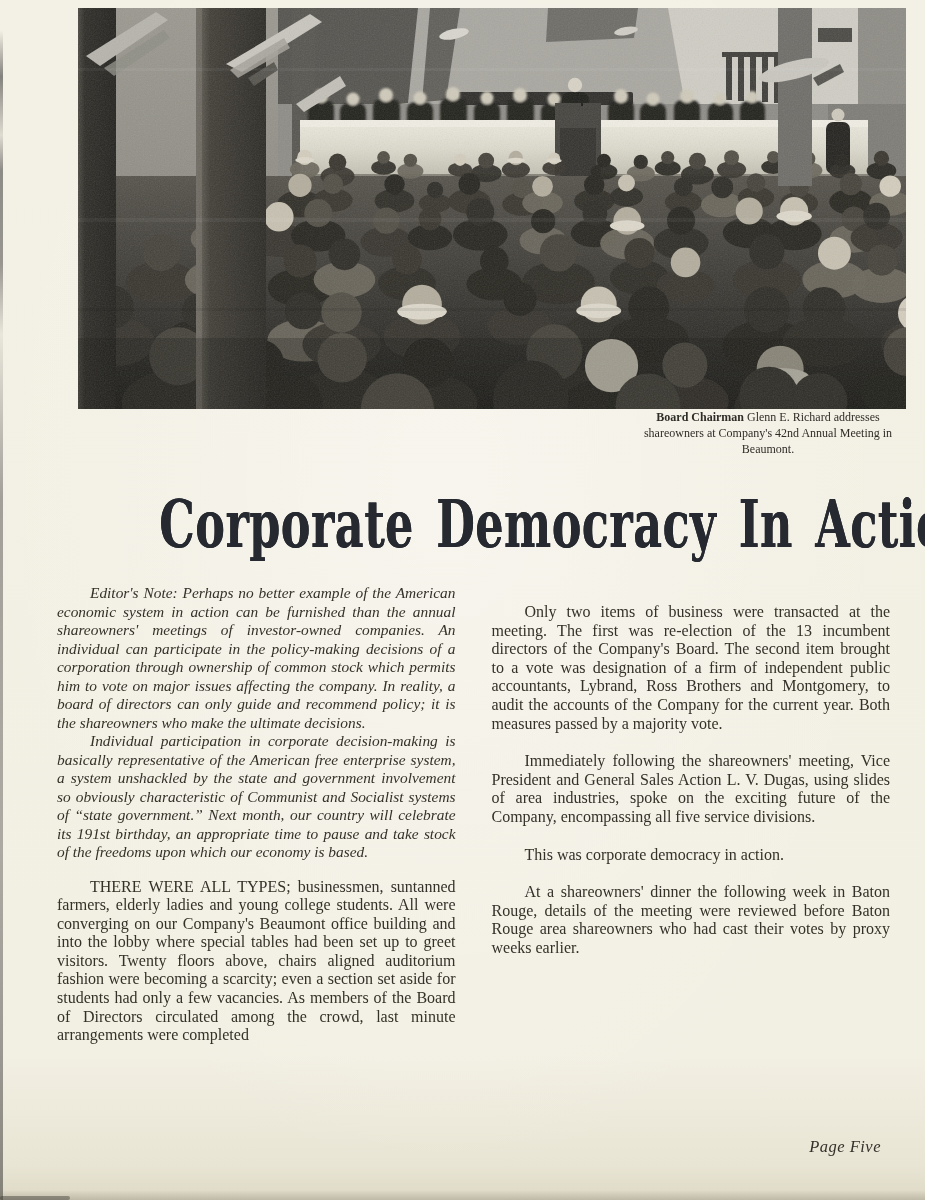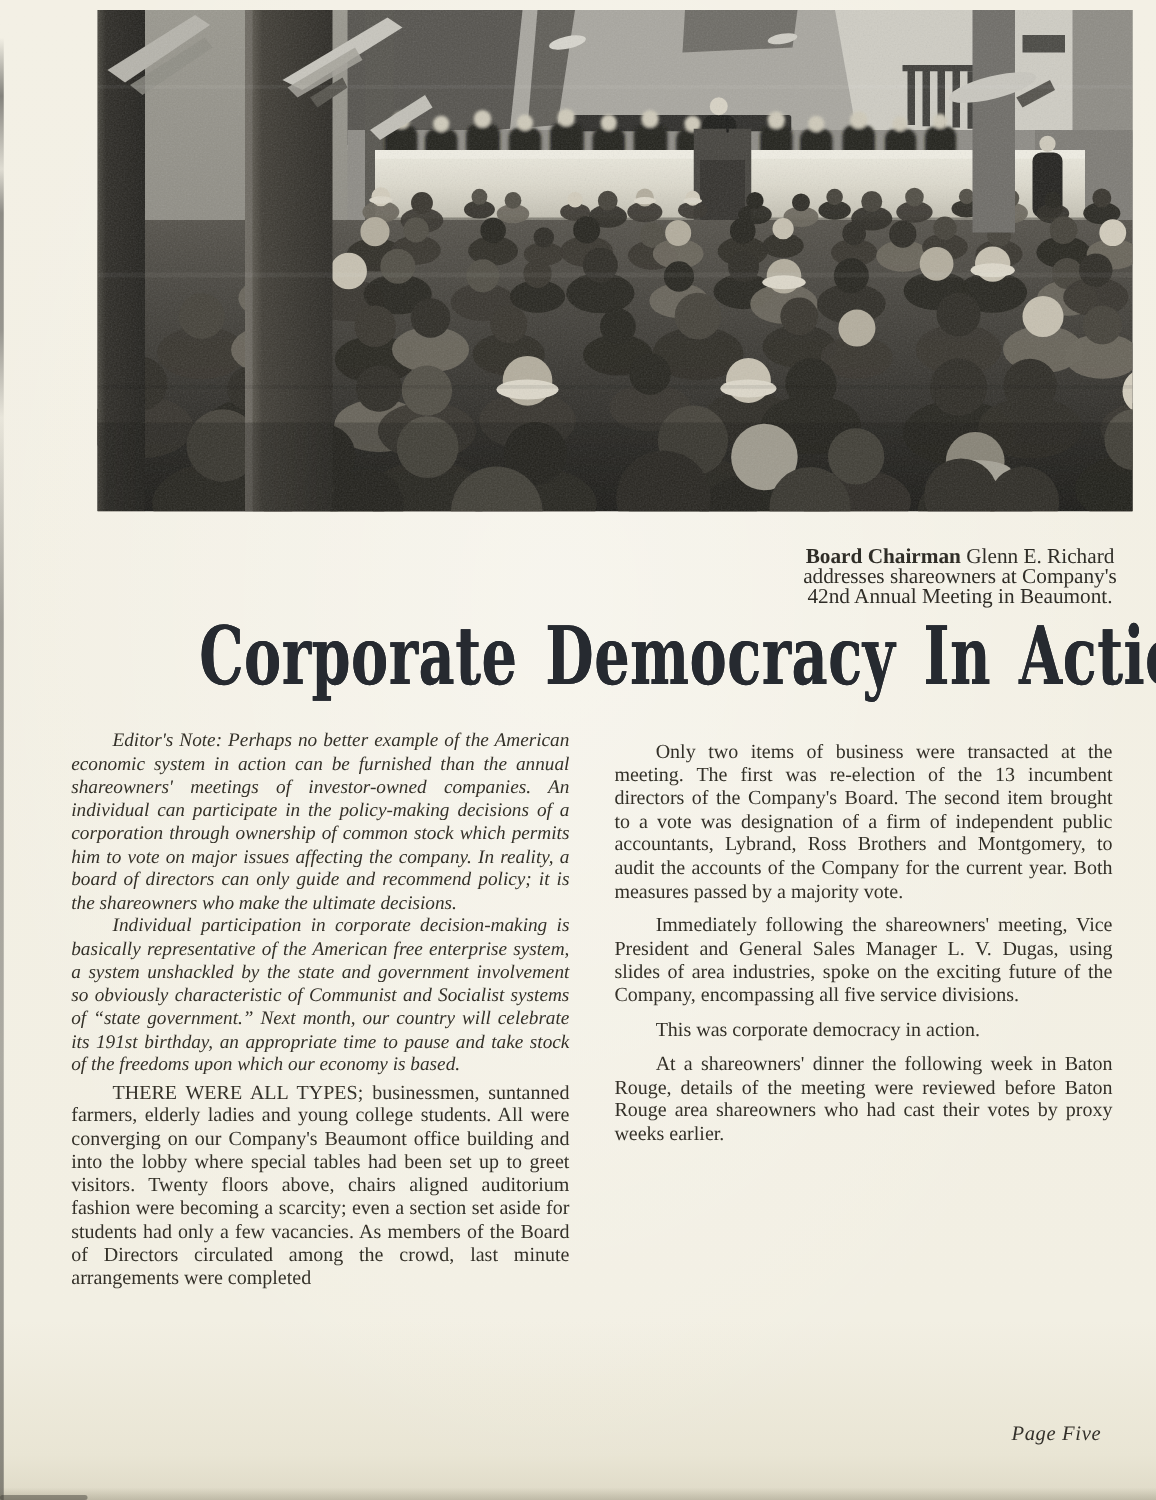--- a/index.html
+++ b/index.html
@@ -26,22 +26,22 @@
     background:linear-gradient(to bottom, rgba(120,115,95,0), rgba(110,105,85,.28));}
   .corner-smudge{position:absolute;left:0;bottom:0;width:70px;height:4px;background:rgba(60,58,50,.45);border-radius:2px;}
 
   .photo{
     position:absolute;left:78px;top:8px;width:828px;height:401px;
     background:#6f6d68;
   }
   .photo svg{display:block;width:100%;height:100%;}
 
   .caption{
-    position:absolute;top:437px;right:18px;width:278px;
-    text-align:center;font-size:17px;line-height:15.9px;color:#2f2d27;
+    position:absolute;top:410px;right:18px;width:278px;
+    text-align:center;font-size:12px;line-height:15.9px;color:#2f2d27;
   }
   .caption .lead{font-weight:bold;}
 
   .headline{
     position:absolute;top:488px;left:0;width:925px;text-align:center;white-space:nowrap;
   }
   .headline span{
     display:inline-block;
     font-family:"DejaVu Serif", serif;
     font-weight:bold;
@@ -55,22 +55,22 @@
   }
 
   .columns{
     position:absolute;left:57px;top:584px;width:833px;
     display:flex;gap:36px;
   }
   .col{width:407px;text-align:justify;}
   .col p{margin:0;font-size:16px;line-height:18.6px;text-indent:33px;color:#343129;}
   .col p.ital{font-style:italic;font-size:15.4px;line-height:18.5px;}
   .col p.noindent{text-indent:0;}
-  .col p.gap-lg{margin-top:4px;}
-  .col p.gap{margin-top:9px;}
+  .col p.gap-lg{margin-top:16px;}
+  .col p.gap{margin-top:19px;}
 
   .page-number{
     position:absolute;top:1137px;right:44px;
     font-style:italic;font-size:16.5px;color:#34312b;
     letter-spacing:.5px;
   }
 </style>
 </head>
 <body>
 
@@ -407,21 +407,21 @@
   </div>
 
   <div class="columns">
     <div class="col">
       <p class="ital">Editor's Note:  Perhaps no better example of the American economic system in action can be furnished than the annual shareowners' meetings of investor-owned companies.  An individual can participate in the policy-making decisions of a corporation through ownership of common stock which permits him to vote on major issues affecting the company.  In reality, a board of directors can only guide and recommend policy; it is the shareowners who make the ultimate decisions.</p>
       <p class="ital">Individual participation in corporate decision-making is basically representative of the American free enterprise system, a system unshackled by the state and government involvement so obviously characteristic of Communist and Socialist systems of “state government.”  Next month, our country will celebrate its 191st birthday, an appropriate time to pause and take stock of the freedoms upon which our economy is based.</p>
       <p class="gap-lg">THERE WERE ALL TYPES; businessmen, suntanned farmers, elderly ladies and young college students.  All were converging on our Company's Beaumont office building and into the lobby where special tables had been set up to greet visitors.  Twenty floors above, chairs aligned auditorium fashion were becoming a scarcity; even a section set aside for students had only a few vacancies.  As members of the Board of Directors circulated among the crowd, last minute arrangements were completed</p>
     </div>
     <div class="col">
       <p class="gap">Only two items of business were transacted at the meeting.  The first was re-election of the 13 incumbent directors of the Company's Board.  The second item brought to a vote was designation of a firm of independent public accountants, Lybrand, Ross Brothers and Montgomery, to audit the accounts of the Company for the current year.  Both measures passed by a majority vote.</p>
-      <p class="gap">Immediately following the shareowners' meeting, Vice President and General Sales Manager L. V. Dugas, using slides of area industries, spoke on the exciting future of the Company, encompassing all five service divisions.</p>
+      <p class="gap">Immediately following the shareowners' meeting, Vice President and General Sales Action L. V. Dugas, using slides of area industries, spoke on the exciting future of the Company, encompassing all five service divisions.</p>
       <p class="gap">This was corporate democracy in action.</p>
       <p class="gap">At a shareowners' dinner the following week in Baton Rouge, details of the meeting were reviewed before Baton Rouge area shareowners who had cast their votes by proxy weeks earlier.</p>
     </div>
   </div>
 
   <div class="page-number">Page Five</div>
 
   <div class="edge-left"></div>
   <div class="edge-bottom"></div>
   <div class="corner-smudge"></div>

